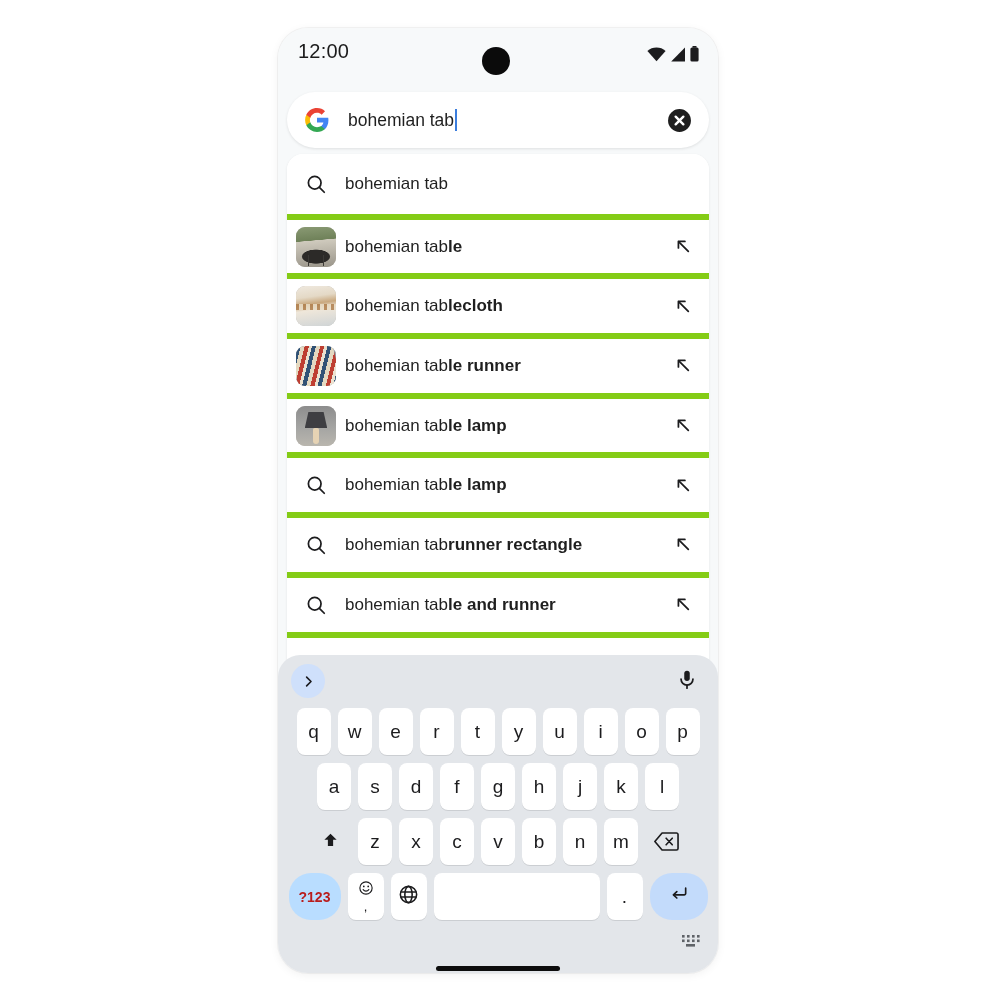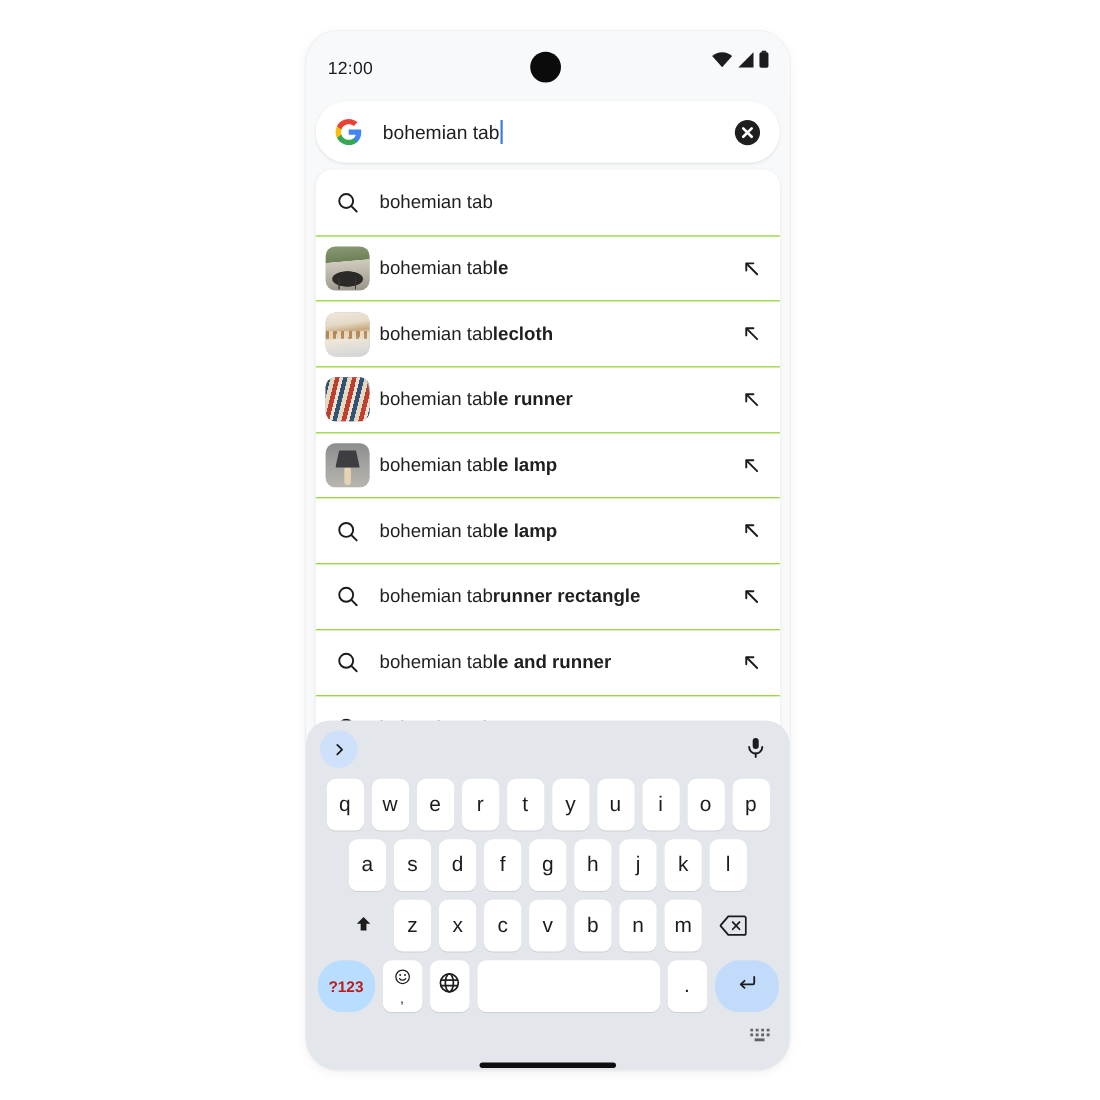--- a/index.html
+++ b/index.html
@@ -36,22 +36,22 @@
   .statusbar {
     position: absolute;
     left: 0; top: 0;
     width: 440px;
     height: 60px;
     background: #f7f9fa;
   }
   .status-time {
     position: absolute;
     left: 20px;
-    top: 26px;
-    font-size: 16px;
+    top: 12px;
+    font-size: 20px;
     color: #1b1b1b;
     letter-spacing: 0.2px;
   }
   .camera-dot {
     position: absolute;
     left: 204px;
     top: 19px;
     width: 28px;
     height: 28px;
     background: #0b0b0b;
@@ -126,21 +126,21 @@
   }
   .sugg-row {
     position: relative;
     height: 59.7px;
     display: flex;
     align-items: center;
     background: #ffffff;
     box-sizing: border-box;
   }
   .sugg-row + .sugg-row {
-    border-top: 1px solid #84cc16;
+    border-top: 6px solid #84cc16;
   }
   .sugg-lead {
     width: 58px;
     flex: 0 0 58px;
     display: flex;
     align-items: center;
     justify-content: center;
   }
   .thumb {
     width: 40px;

